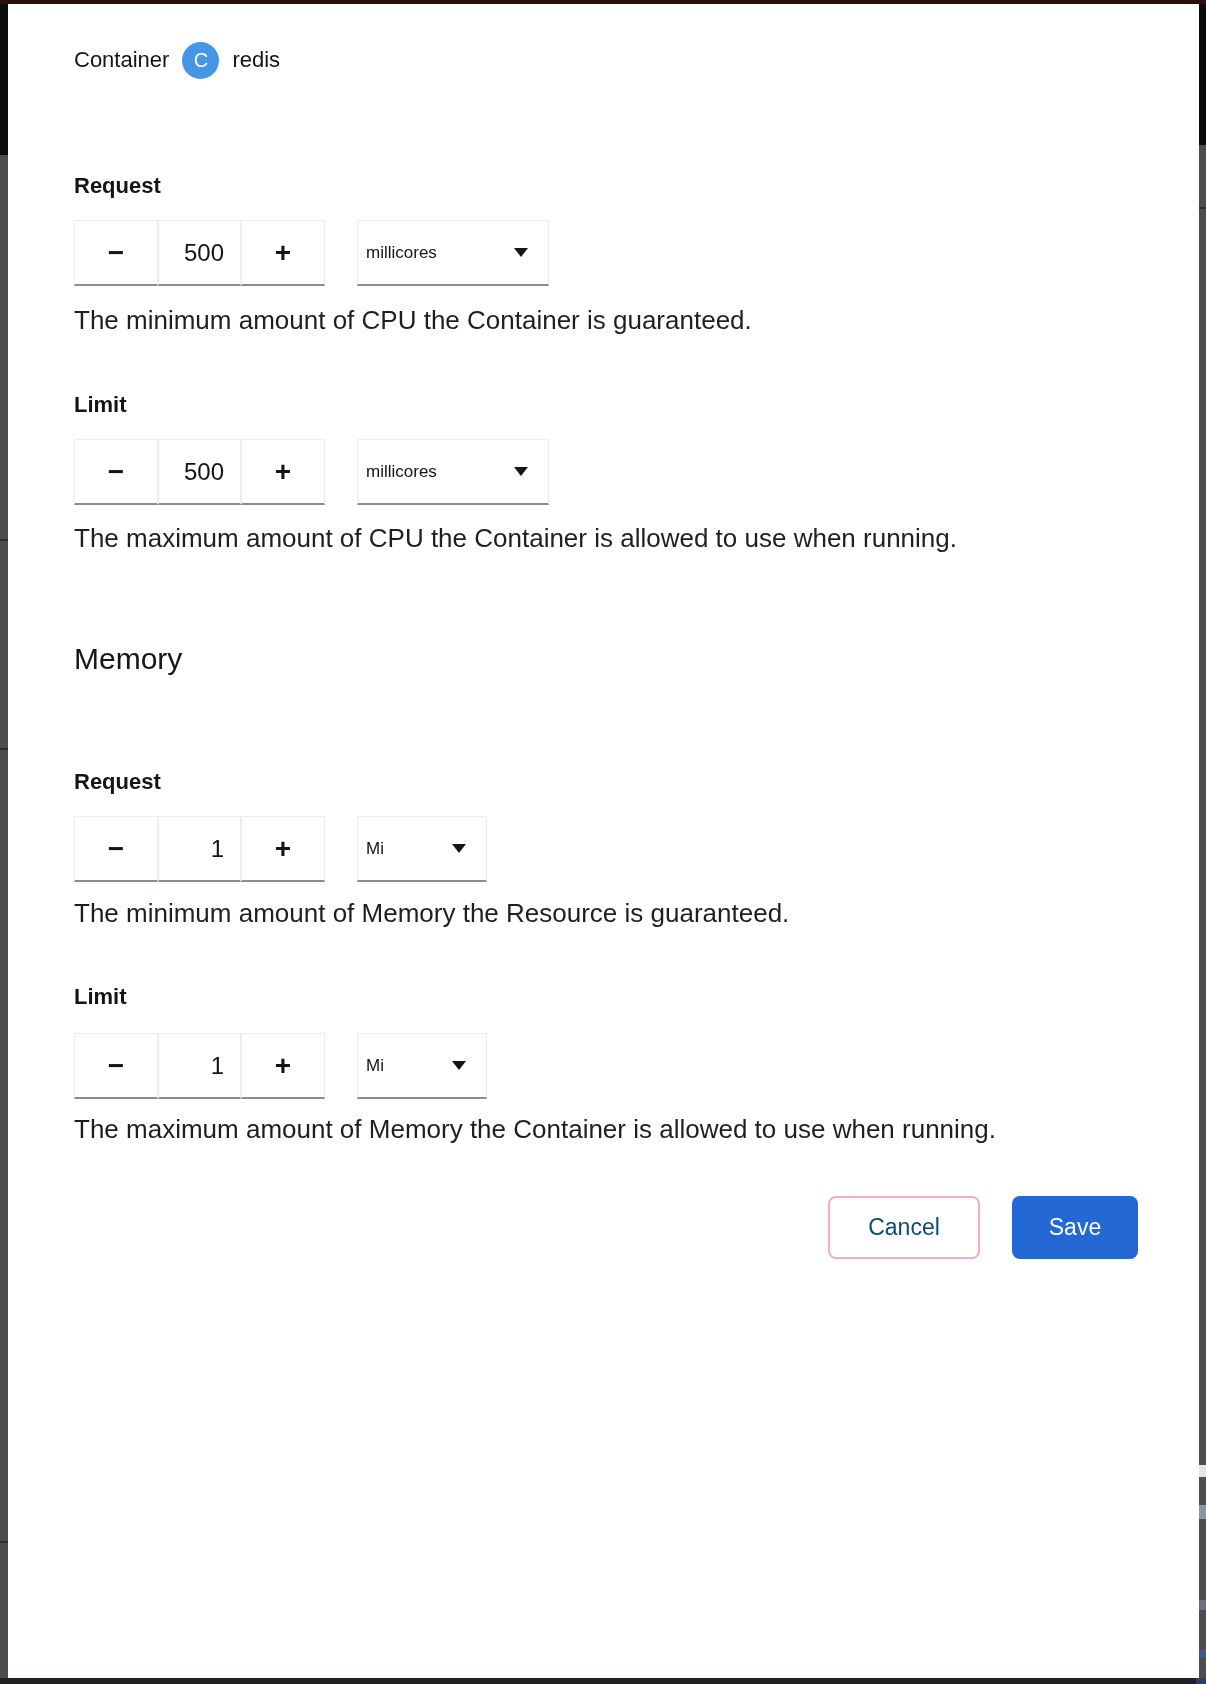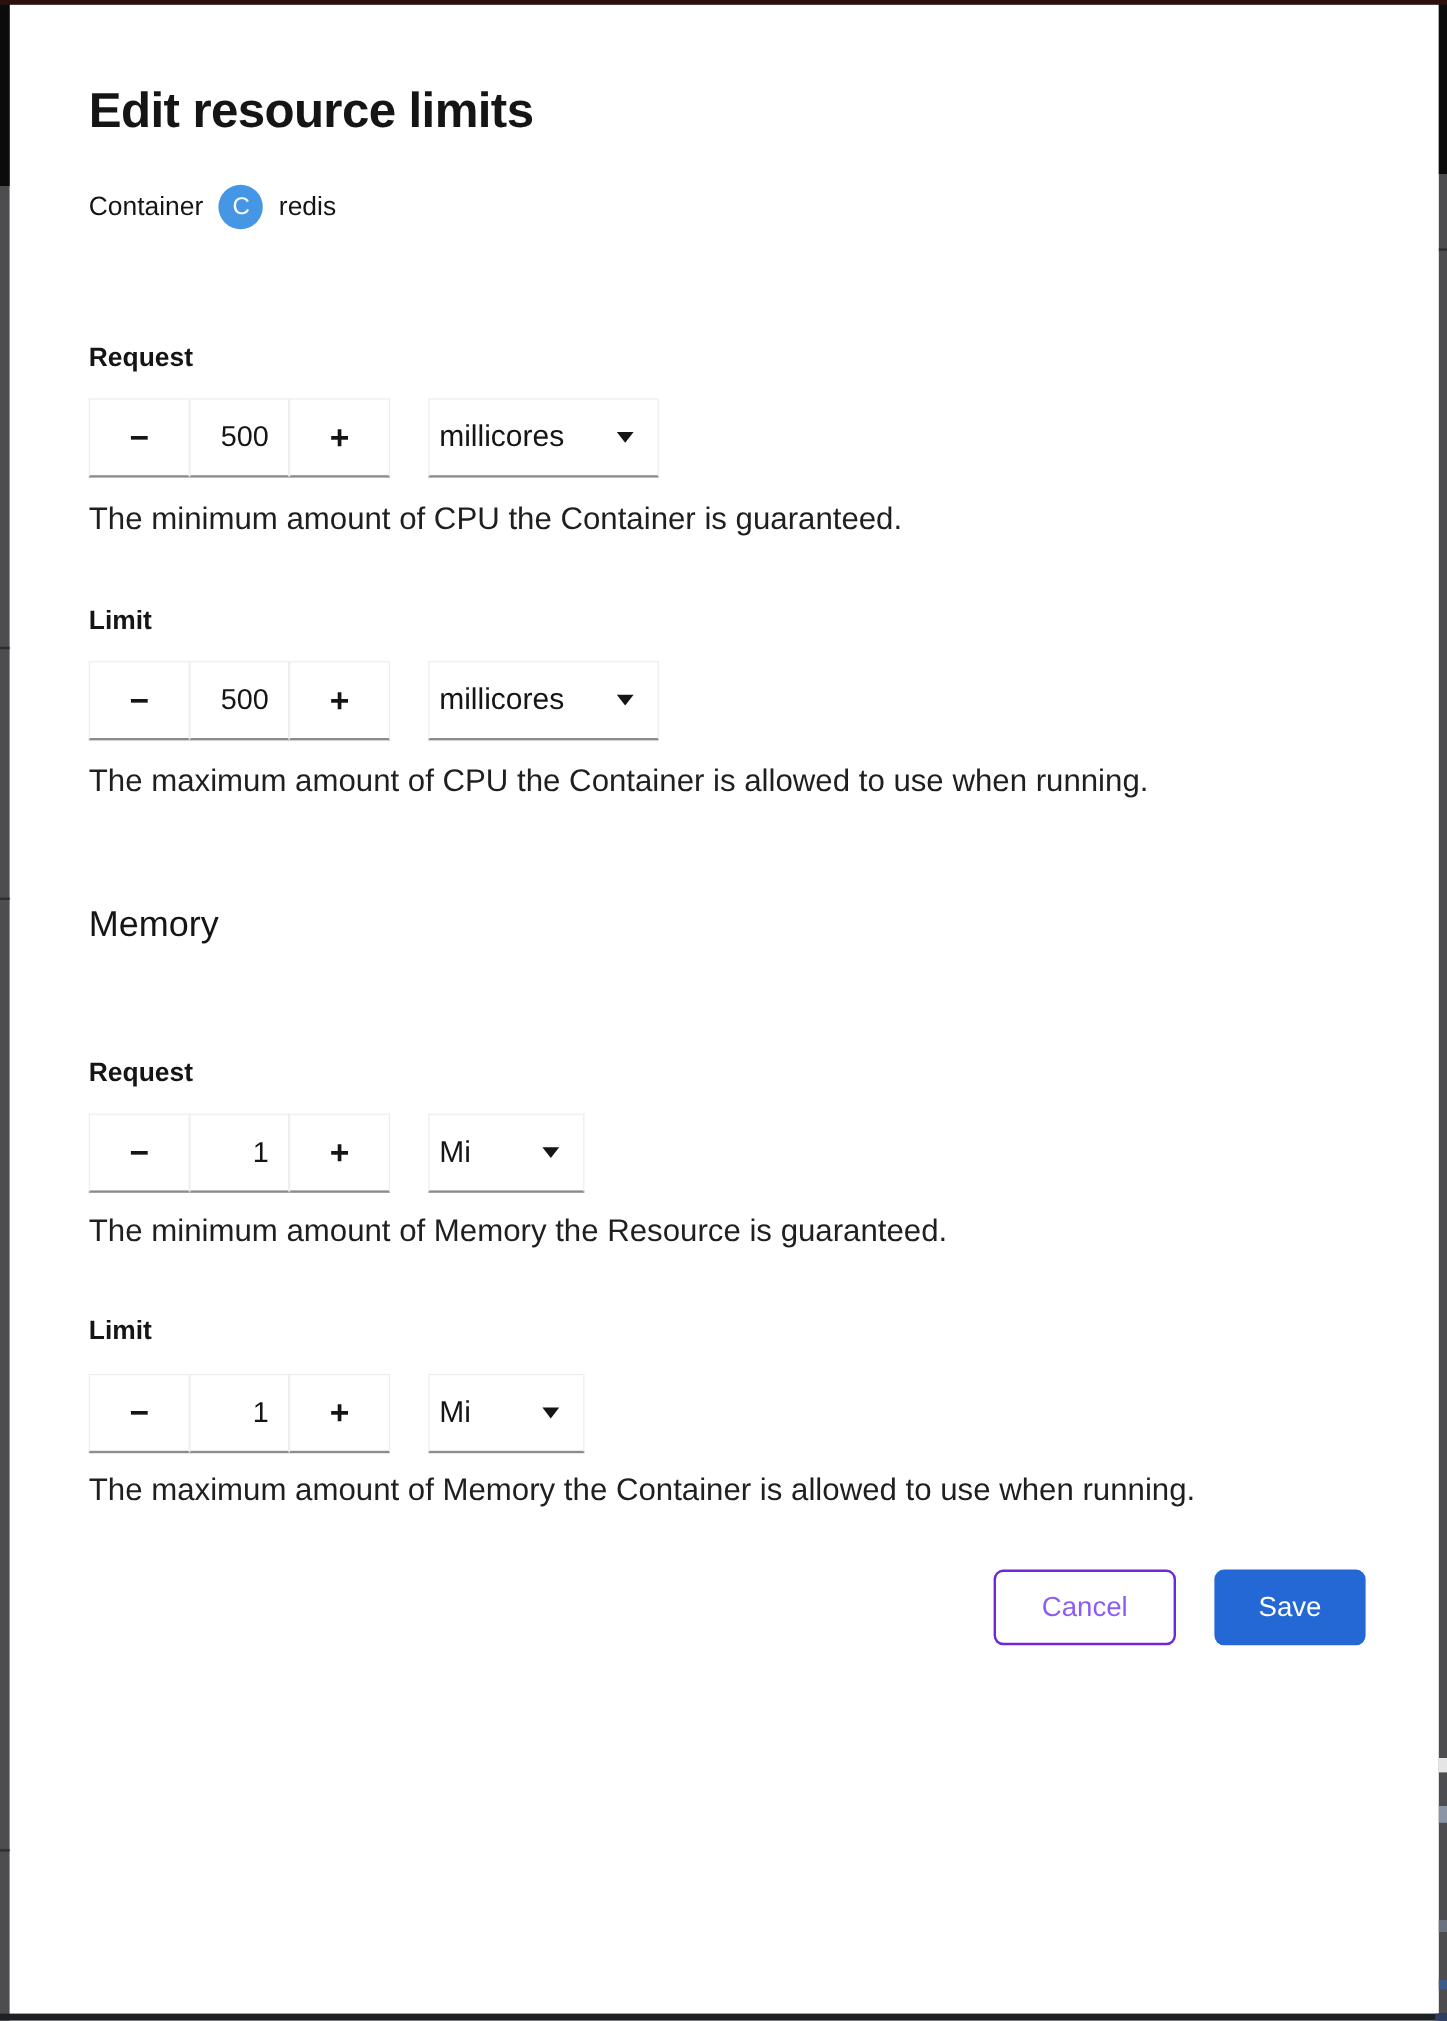--- a/index.html
+++ b/index.html
@@ -75,37 +75,37 @@
     text-align: right; padding: 0 16px 0 4px;
     font-family: inherit; font-size: 24px; color: #151515;
     outline: none;
   }
   .unit-select {
     margin-left: 32px; height: 66px; box-sizing: border-box;
     border: 1px solid #ededed; border-bottom: 2px solid #8a8d90;
     background: #ffffff;
     display: flex; align-items: center; justify-content: space-between;
     padding: 0 20px 0 8px;
-    font-size: 25px; color: #151515; cursor: pointer;
+    font-size: 17px; color: #151515; cursor: pointer;
   }
   .unit-wide { width: 192px; }
   .unit-narrow { width: 130px; }
   .caret {
     width: 0; height: 0;
     border-left: 7px solid transparent; border-right: 7px solid transparent;
     border-top: 9px solid #151515;
   }
 
   .help { font-size: 26px; line-height: 29px; color: #1f1f1f; }
   .hmt20 { margin-top: 20px; } .hmt19 { margin-top: 19px; }
   .hmt17 { margin-top: 17px; } .hmt16 { margin-top: 16px; }
 
   .footer { margin-top: 52px; display: flex; justify-content: flex-end; gap: 32px; }
   .btn { height: 63px; border-radius: 8px; font-family: inherit; font-size: 23px; cursor: pointer; }
-  .btn-cancel { width: 152px; background: #ffffff; border: 2px solid #6d28d9; color: #8b5cf6; }
+  .btn-cancel { width: 152px; background: #ffffff; border: 2px solid #f9a8d4; color: #0c4a6e; }
   .btn-save   { width: 126px; background: #2368d4; border: none; color: #ffffff; }
 </style>
 </head>
 <body>
 
 <div class="edge-left">
   <div class="edge-black" style="height:155px"></div>
   <div class="edge-sep" style="top:539px"></div>
   <div class="edge-sep" style="top:748px"></div>
   <div class="edge-sep" style="top:1541px"></div>
@@ -118,21 +118,20 @@
   <div class="edge-mark" style="top:1600px;height:10px;background:#6b7280"></div>
   <div class="edge-mark" style="top:1650px;height:8px;background:#3d5a8a"></div>
 </div>
 <div class="edge-top"></div>
 <div class="edge-bottom">
     <div class="corner"></div>
   </div>
 
 <div class="modal">
 
-  <h1 class="title">Edit resource limits</h1>
 
 
   <div class="container-row">
     <span>Container</span>
     <span class="badge">C</span>
     <span>redis</span>
   </div>
 
 
   <div>

